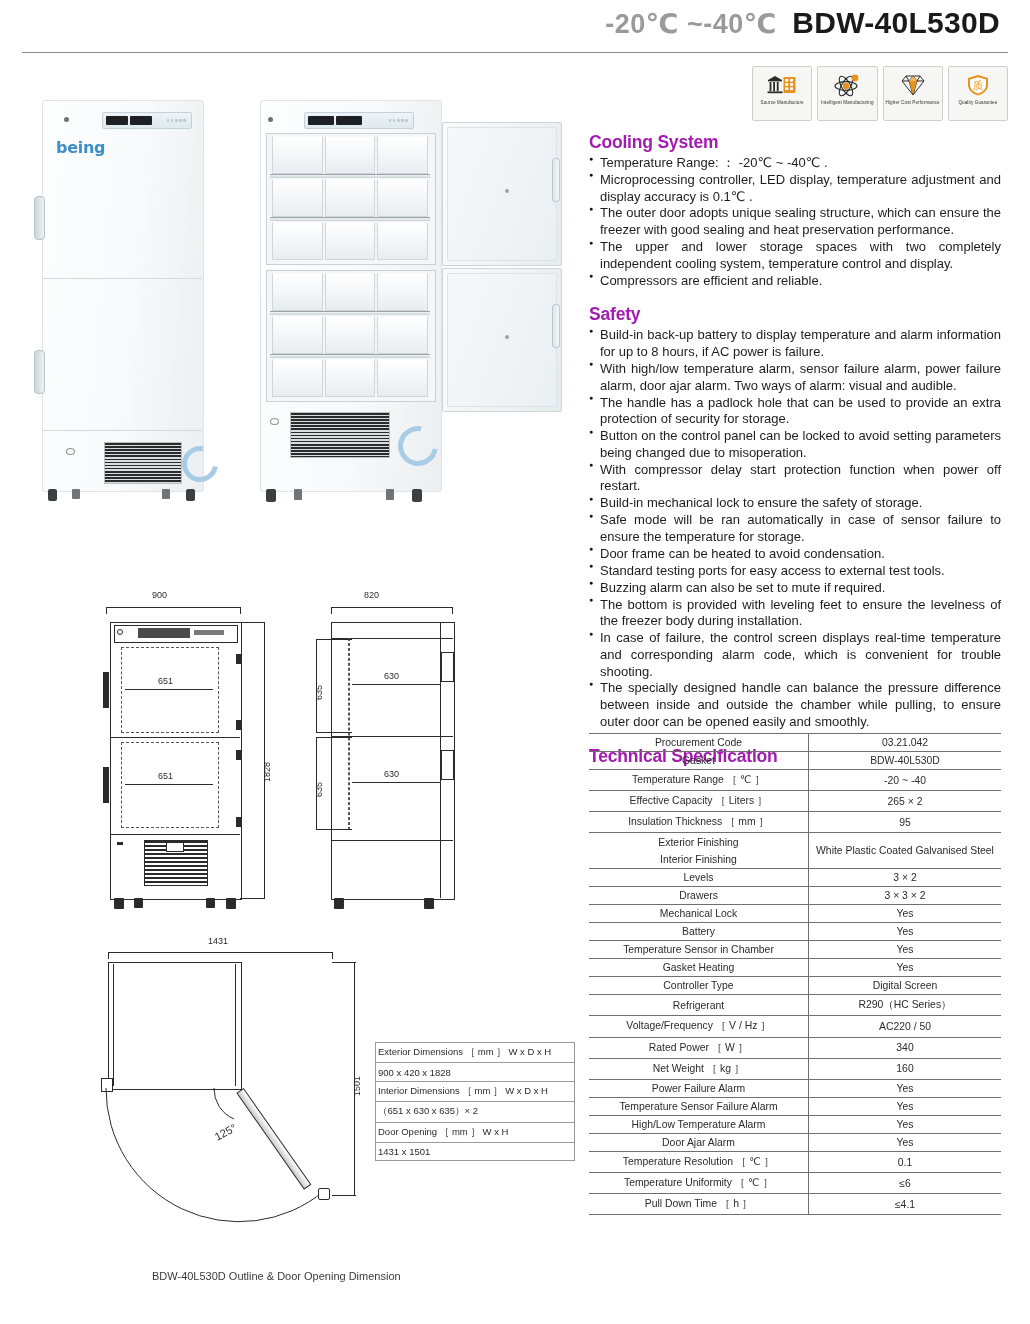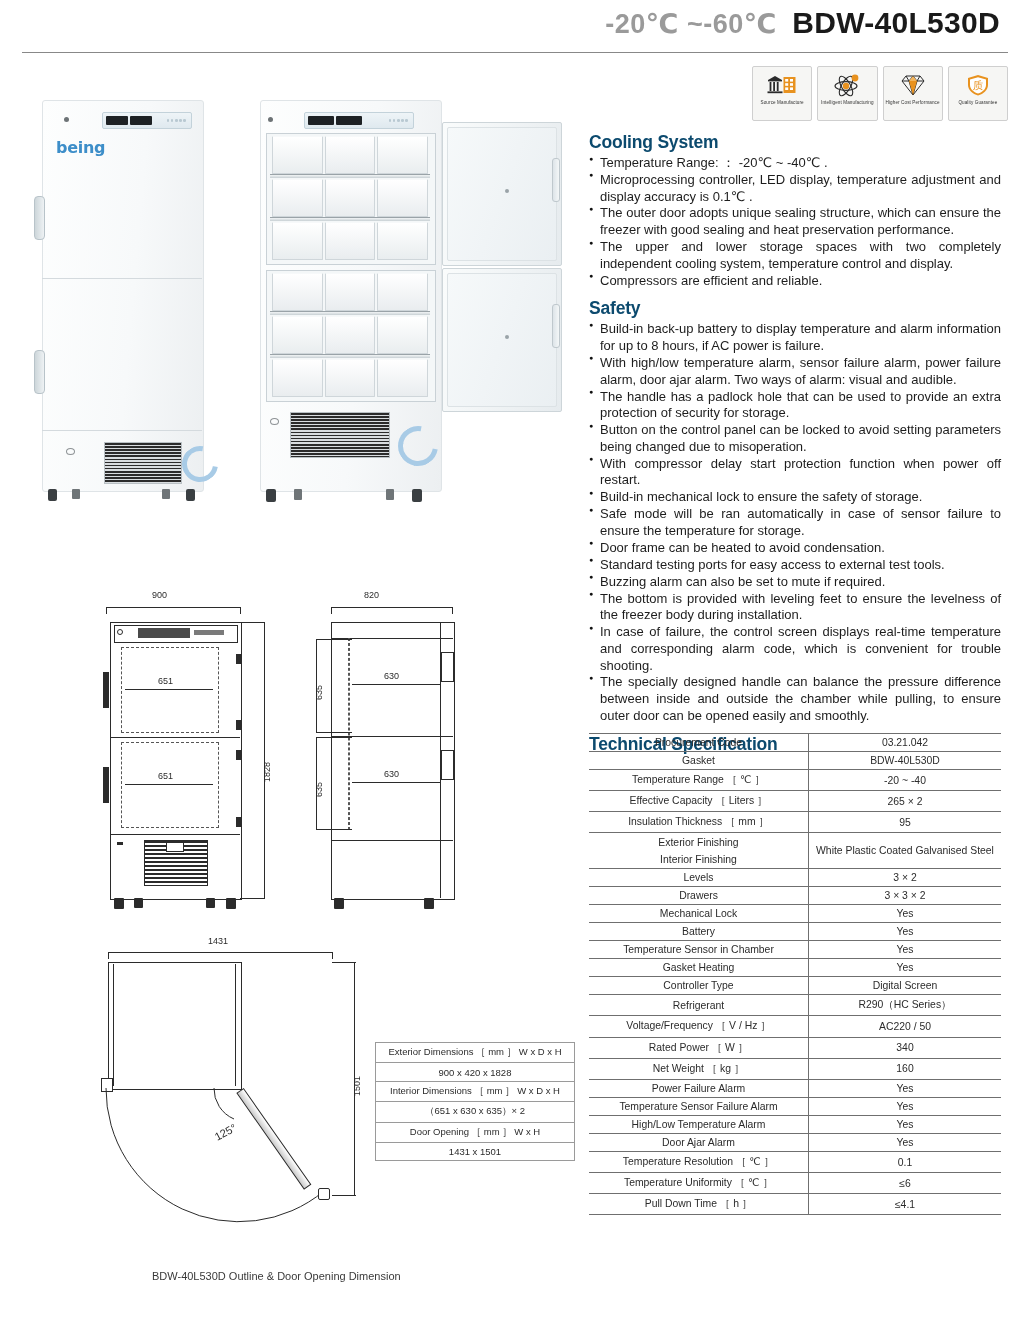--- a/index.html
+++ b/index.html
@@ -65,48 +65,48 @@
   .dwg-box{position:absolute;border:1px solid #2b2b2b;}
   .dwg-dash{position:absolute;border:1px dashed #555;}
   .dim{position:absolute;font-size:9px;color:#2b2b2b;
        font-family:"Liberation Sans",sans-serif;white-space:nowrap;}
   .dim-v{transform:rotate(-90deg);transform-origin:left top;}
   .caption{position:absolute;font-size:11px;color:#3a3a3a;white-space:nowrap;}
 
   
   .dimtbl{position:absolute;left:375px;top:1042px;width:200px;
           border-collapse:collapse;font-size:9.5px;}
-  .dimtbl td{border:1px solid #9a9a9a;text-align:center;padding:3.2px 2px;
+  .dimtbl td{border:1px solid #9a9a9a;text-align:left;padding:3.2px 2px;
              color:#2b2b2b;white-space:nowrap;}
 
   
   .right{position:absolute;left:589px;top:132px;width:412px;}
-  .sec-h{color:#0c4a6e;font-size:17.5px;font-weight:bold;margin:0 0 2px 0;
+  .sec-h{color:#a21caf;font-size:17.5px;font-weight:bold;margin:0 0 2px 0;
          letter-spacing:-.2px;}
-  .sec-h.sp{margin-top:9px;}
+  .sec-h.sp{margin-top:15px;}
   ul.bul{list-style:none;margin:0 0 0 0;padding:0;}
   ul.bul li{position:relative;padding-left:11px;font-size:13px;line-height:1.285;
             color:#1d1d1d;text-align:justify;margin-bottom:.2px;}
   ul.bul li:before{content:"\25CF";position:absolute;left:0;top:-0.5px;font-size:7px;color:#111;}
 
   
   .spec{position:absolute;left:589px;top:733px;width:412px;border-collapse:collapse;
         font-size:10.4px;}
   .spec td{padding:3.05px 3px;text-align:center;color:#2b2b2b;
            border-bottom:1px solid #6f6f6f;}
   .spec tr:first-child td{border-top:1px solid #6f6f6f;}
   .spec td.k{width:213px;border-right:1px solid #6f6f6f;}
   .spec td.nb{border-bottom:none;}
   .spec td.v{font-size:10.4px;}
 </style>
 </head>
 <body>
 
 <div class="header">
-  <div class="hdr-temp">-20℃ ~-60℃</div>
+  <div class="hdr-temp">-20℃ ~-40℃</div>
   <div class="hdr-model">BDW-40L530D</div>
   <div class="hdr-rule"></div>
 </div>
 
 <div class="badges">
 
   <div class="badge">
     <div class="badge-ico">
       <svg width="30" height="24" viewBox="0 0 30 24">
         <polygon points="1,7 8,3 15,7" fill="#2b2b2b"></polygon>

